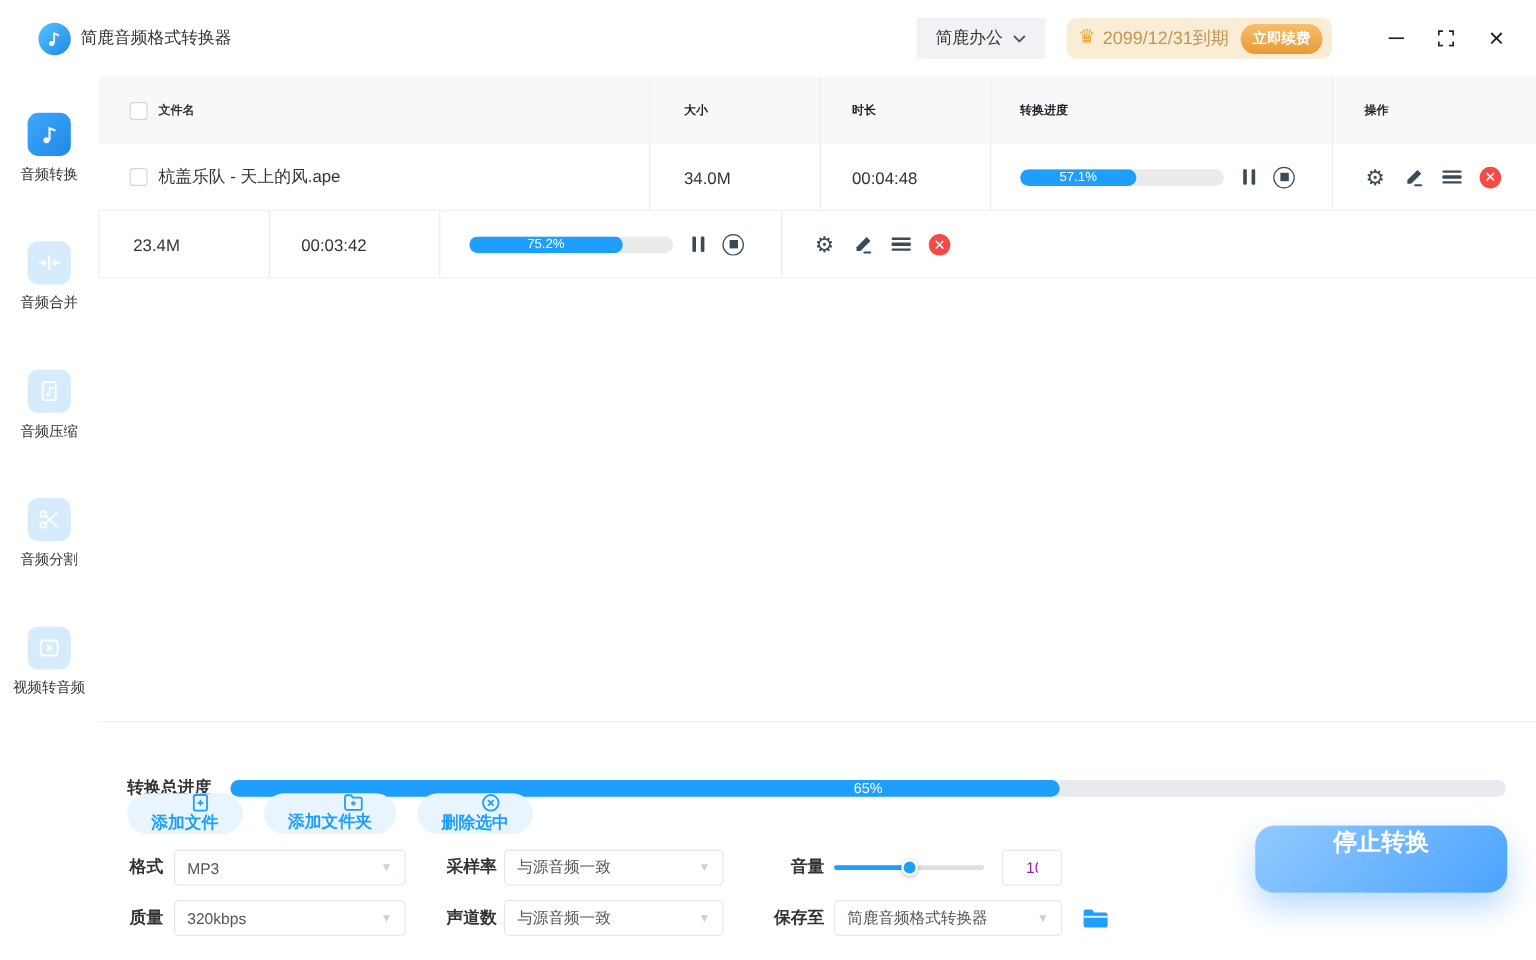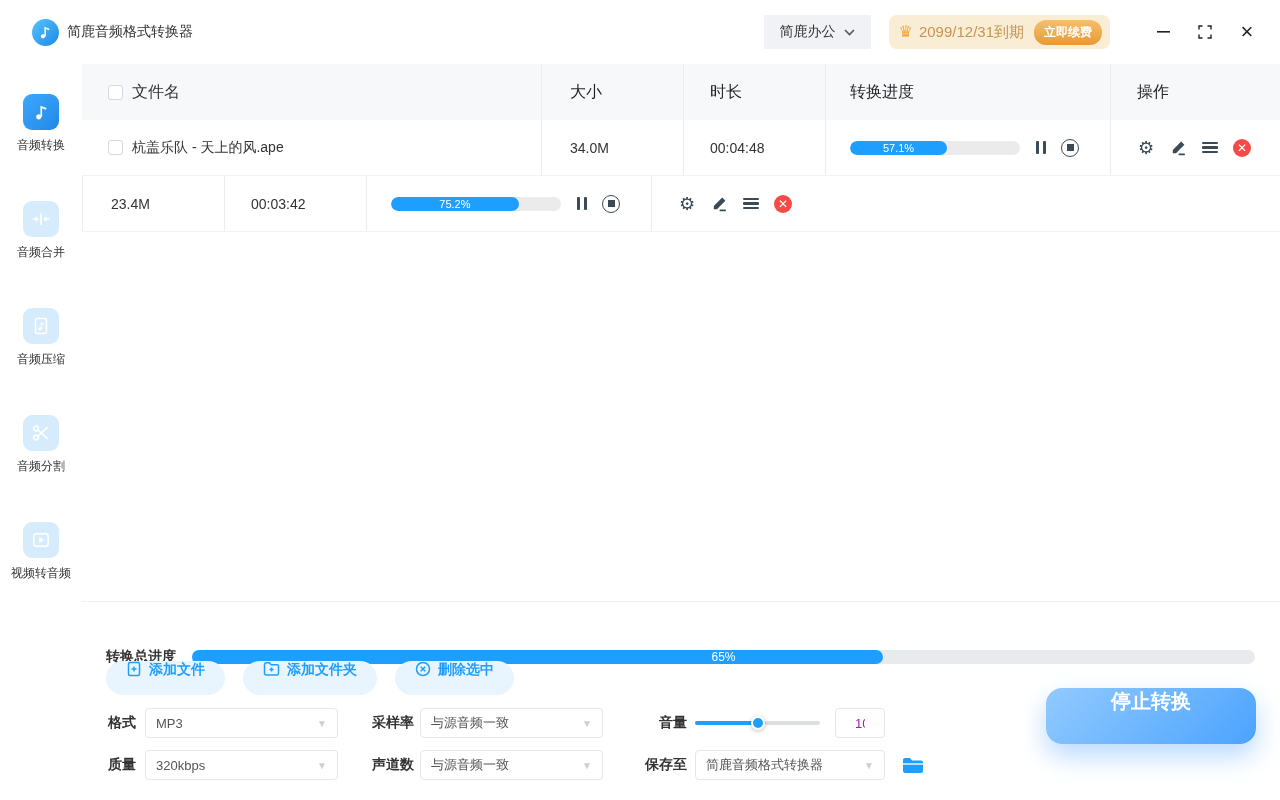--- a/index.html
+++ b/index.html
@@ -34,21 +34,21 @@
   .nav-item { display:flex; flex-direction:column; align-items:center; margin-bottom:47px; cursor:default; }
   .nav-icon { width:36px; height:36px; border-radius:9px; background:#D6ECFD;
     display:flex; align-items:center; justify-content:center; }
   .nav-icon.active { background:linear-gradient(135deg,#3FA9FF,#1E88E5); }
   .nav-label { margin-top:7px; font-size:12px; color:#333; }
 
   
   .main { position:absolute; top:64px; left:82px; width:1198px; height:736px; background:#fff; }
 
   .thead, .trow { display:flex; align-items:center; height:56px; }
-  .thead { background:#F7F8FA; font-weight:normal; font-size:16px; color:#1F2329; }
+  .thead { background:#F7F8FA; font-weight:bold; font-size:10px; color:#1F2329; }
   .trow { background:#fff; border-bottom:1px solid #F0F2F5; font-size:14px; }
   .c1 { width:459px; display:flex; align-items:center; padding-left:26px; height:100%; }
   .c2 { width:142px; padding-left:28px; height:100%; display:flex; align-items:center; border-left:1px solid #EBEDF0; }
   .c3 { width:142px; padding-left:26px; height:100%; display:flex; align-items:center; border-left:1px solid #EBEDF0; }
   .c4 { width:285px; padding-left:24px; height:100%; display:flex; align-items:center; border-left:1px solid #EBEDF0; }
   .c5 { flex:1; padding-left:26px; height:100%; display:flex; align-items:center; border-left:1px solid #EBEDF0; }
   .checkbox { width:15px; height:15px; border:1px solid #D4D7DC; border-radius:3px; background:#fff; }
   .fname { margin-left:9px; color:#333; }
 
   .row-bar { width:170px; height:14px; border-radius:7px; background:#EBEBEB; overflow:hidden; }
@@ -72,21 +72,21 @@
   .footer-divider { position:absolute; left:0; right:0; top:537px; border-top:1px solid #EFEFEF; }
   .total-row { position:absolute; left:24px; right:25px; top:584px; display:flex; align-items:center; }
   .total-label { font-size:14px; font-weight:bold; color:#333; width:86px; }
   .total-bar { flex:1; height:14px; border-radius:7px; background:#E8EAED; position:relative; }
   .total-fill { height:100%; background:#1E9FFF; border-radius:7px; }
   .total-bar span { position:absolute; left:50%; top:50%; transform:translate(-50%,-50%);
     color:#fff; font-size:12px; }
 
   .btn-row { position:absolute; left:24px; top:597px; display:flex; }
   .pill-btn { height:34px; background:#E8F4FE; border-radius:17px; color:#1E9FFF; font-size:14px;
-    font-weight:bold; display:flex; align-items:flex-start; padding:0 20px; margin-right:18px; cursor:default; }
+    font-weight:bold; display:flex; align-items:flex-end; padding:0 20px; margin-right:18px; cursor:default;flex-direction:column; }
   .pill-btn svg { margin-right:7px; }
 
   .form-row { position:absolute; left:26px; right:0; height:30px; display:flex; align-items:center; font-size:14px; }
   .form-row.r1 { top:644px; } .form-row.r2 { top:686px; }
   .flabel { font-weight:bold; color:#333; }
   .l1 { width:37px; } .l2 { margin-left:34px; width:48px; }
   .l3 { margin-left:37px; width:47px; text-align:right; margin-right:8px; }
   .select { height:30px; border:1px solid #E4E6EB; border-radius:4px; background:#fff; display:flex;
     align-items:center; padding:0 10px; font-size:13px; color:#555; position:relative; cursor:default; }
   .select .caret { margin-left:auto; color:#CBD0D6; font-size:10px; }

